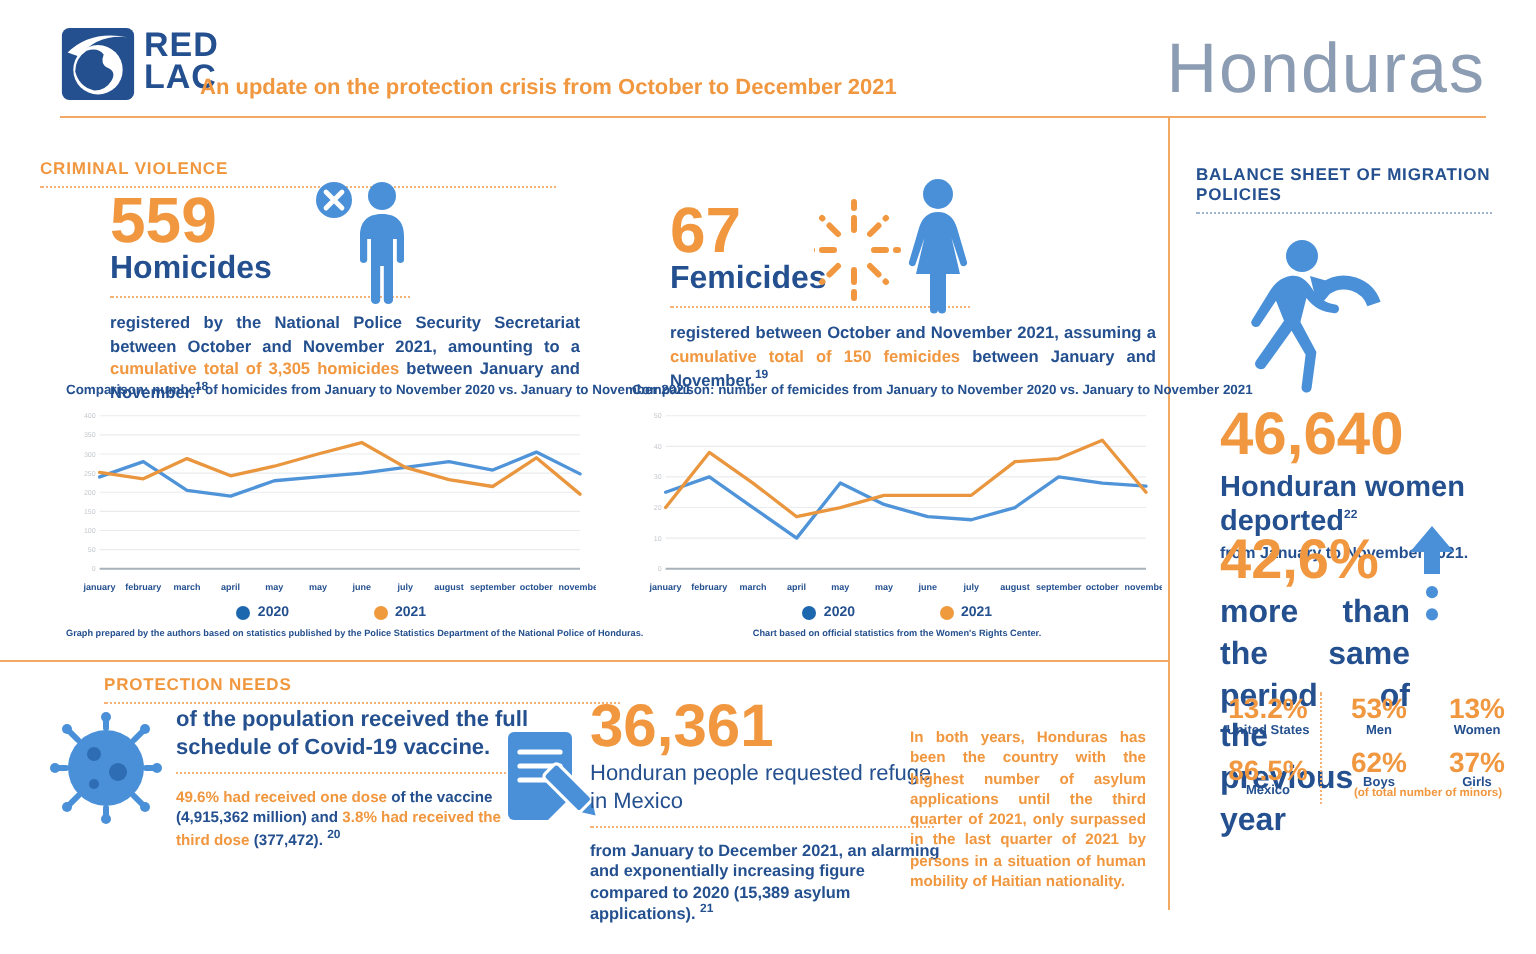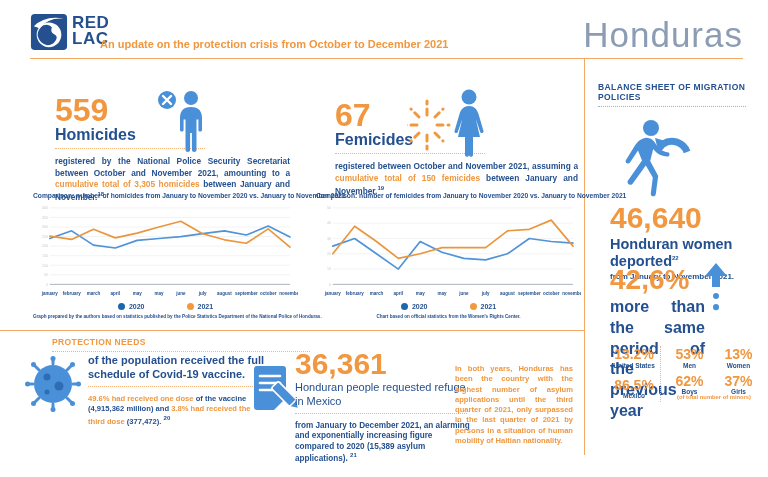--- a/index.html
+++ b/index.html
@@ -101,20 +101,21 @@
   <div class="logo-text">
     <div>RED</div>
     <div>LAC</div>
   </div>
   <div class="header-subtitle">An update on the protection crisis from October to December 2021</div>
   <div class="country-title">Honduras</div>
   <div class="header-line"></div>
   <div class="sidebar-vline"></div>
   <div class="section-divider"></div>
 
+  <div class="section-title cv-title">CRIMINAL VIOLENCE</div>
 
   <div class="homicides-block">
     <svg class="person-icon" width="62" height="64" viewBox="0 0 62 64">
       <circle cx="36" cy="8" r="7" fill="#4A90D8"></circle>
       <path d="M36 17 c-8 0 -11 4.5 -11 11 l0 12 c0 2 3.6 2 3.6 0 l0 -10.5 1.9 0 0 30.5 c0 2.6 4.6 2.6 4.6 0 l0 -17 1.8 0 0 17 c0 2.6 4.6 2.6 4.6 0 l0 -30.5 1.9 0 0 10.5 c0 2 3.6 2 3.6 0 l0 -12 c0 -6.5 -3 -11 -11 -11 Z" fill="#4A90D8"></path>
       <circle cx="12" cy="10" r="9" fill="#4A90D8"></circle>
       <path d="M8 6 l8 8 M16 6 l-8 8" stroke="#fff" stroke-width="2.4" stroke-linecap="round"></path>
     </svg>
     <div class="big-num">559</div>
     <div class="stat-label">Homicides</div>

